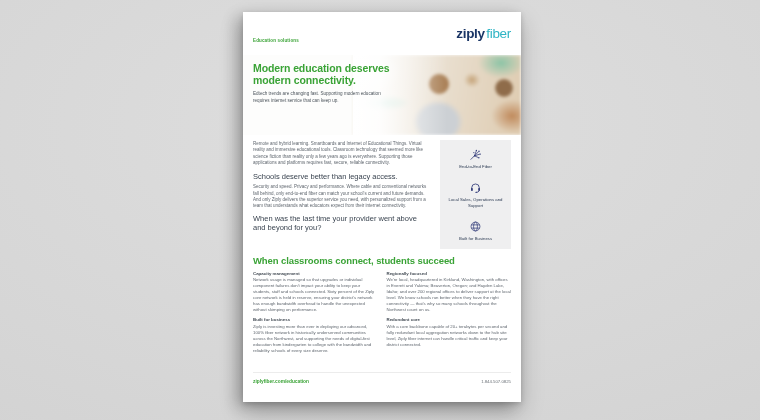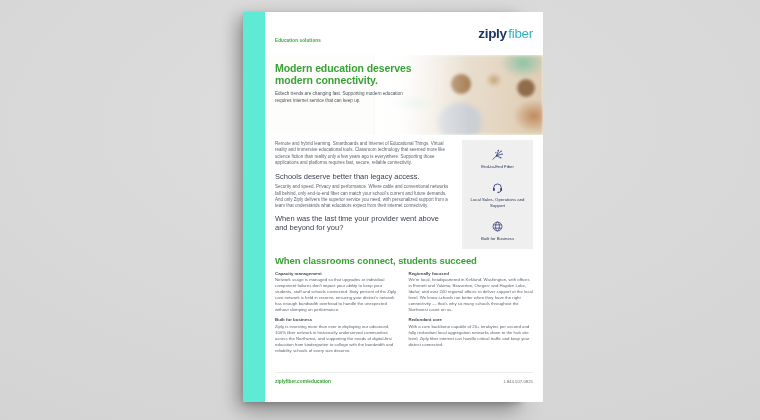--- a/index.html
+++ b/index.html
@@ -6,21 +6,20 @@
   html,body { width:760px; height:420px; overflow:hidden; }
   body {
     font-family:"Liberation Sans", sans-serif;
     background: radial-gradient(120% 120% at 50% 30%, #dedede 0%, #d6d6d6 55%, #cfcfcf 100%);
     position:relative;
   }
   .page-outer {
     position:absolute; left:243px; top:12px; width:278px; height:390px;
     background:#5eead4;
     box-shadow:-7px 5px 14px rgba(0,0,0,0.20), 0 10px 22px rgba(0,0,0,0.22), 0 2px 5px rgba(0,0,0,0.15);
-    padding-left:22px;
   }
   .page-inner {
     width:556px; height:780px; transform:scale(0.5); transform-origin:0 0;
     background:#ffffff; position:relative; overflow:hidden;
   }
 
   
   .header { position:relative; height:86px; }
   .eyebrow {
     position:absolute; left:20px; top:52px;

